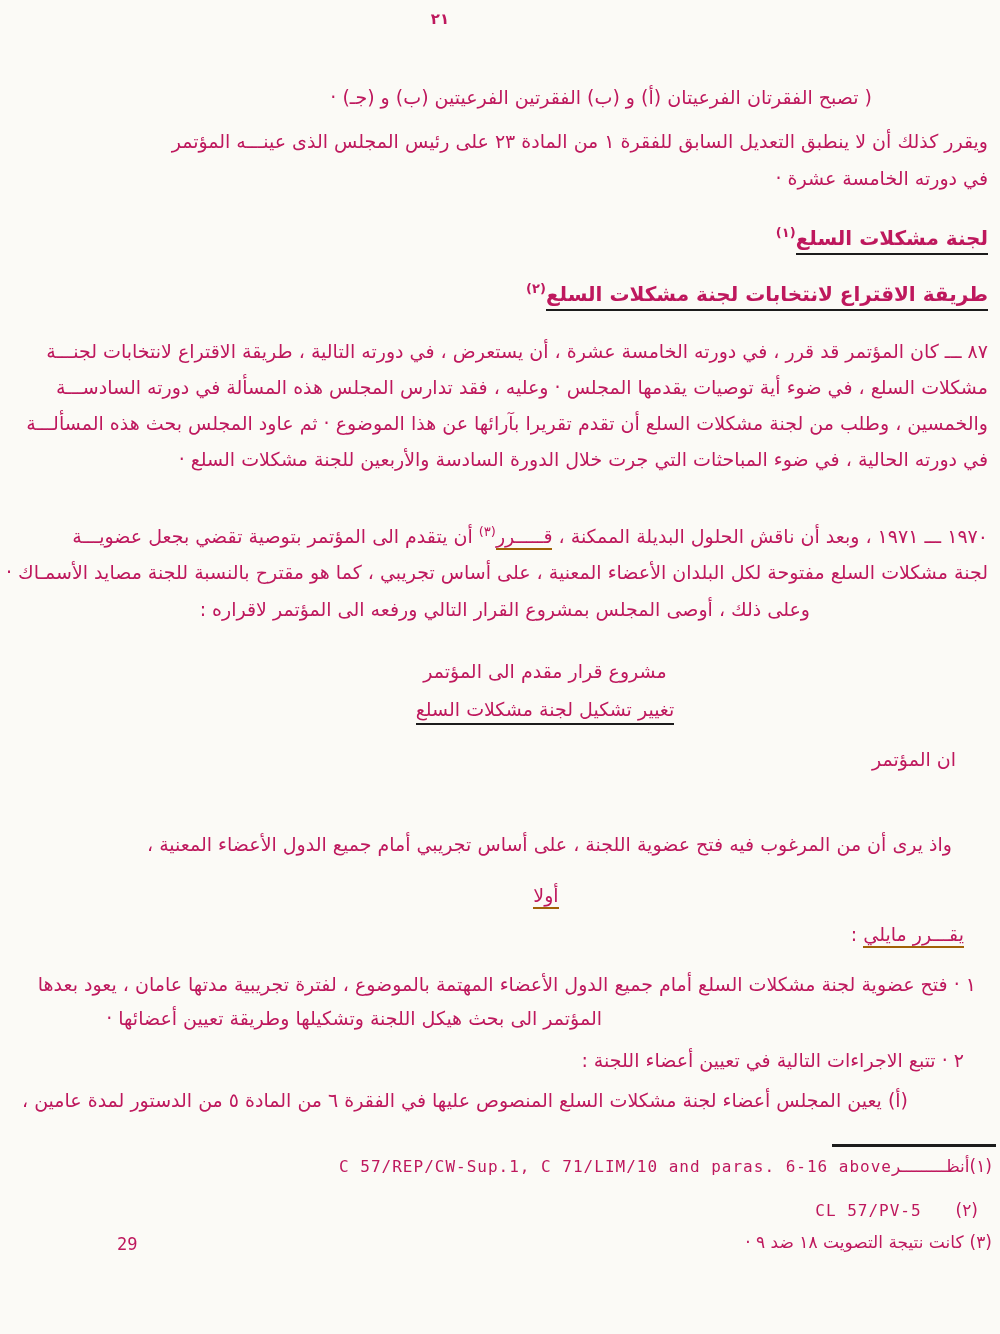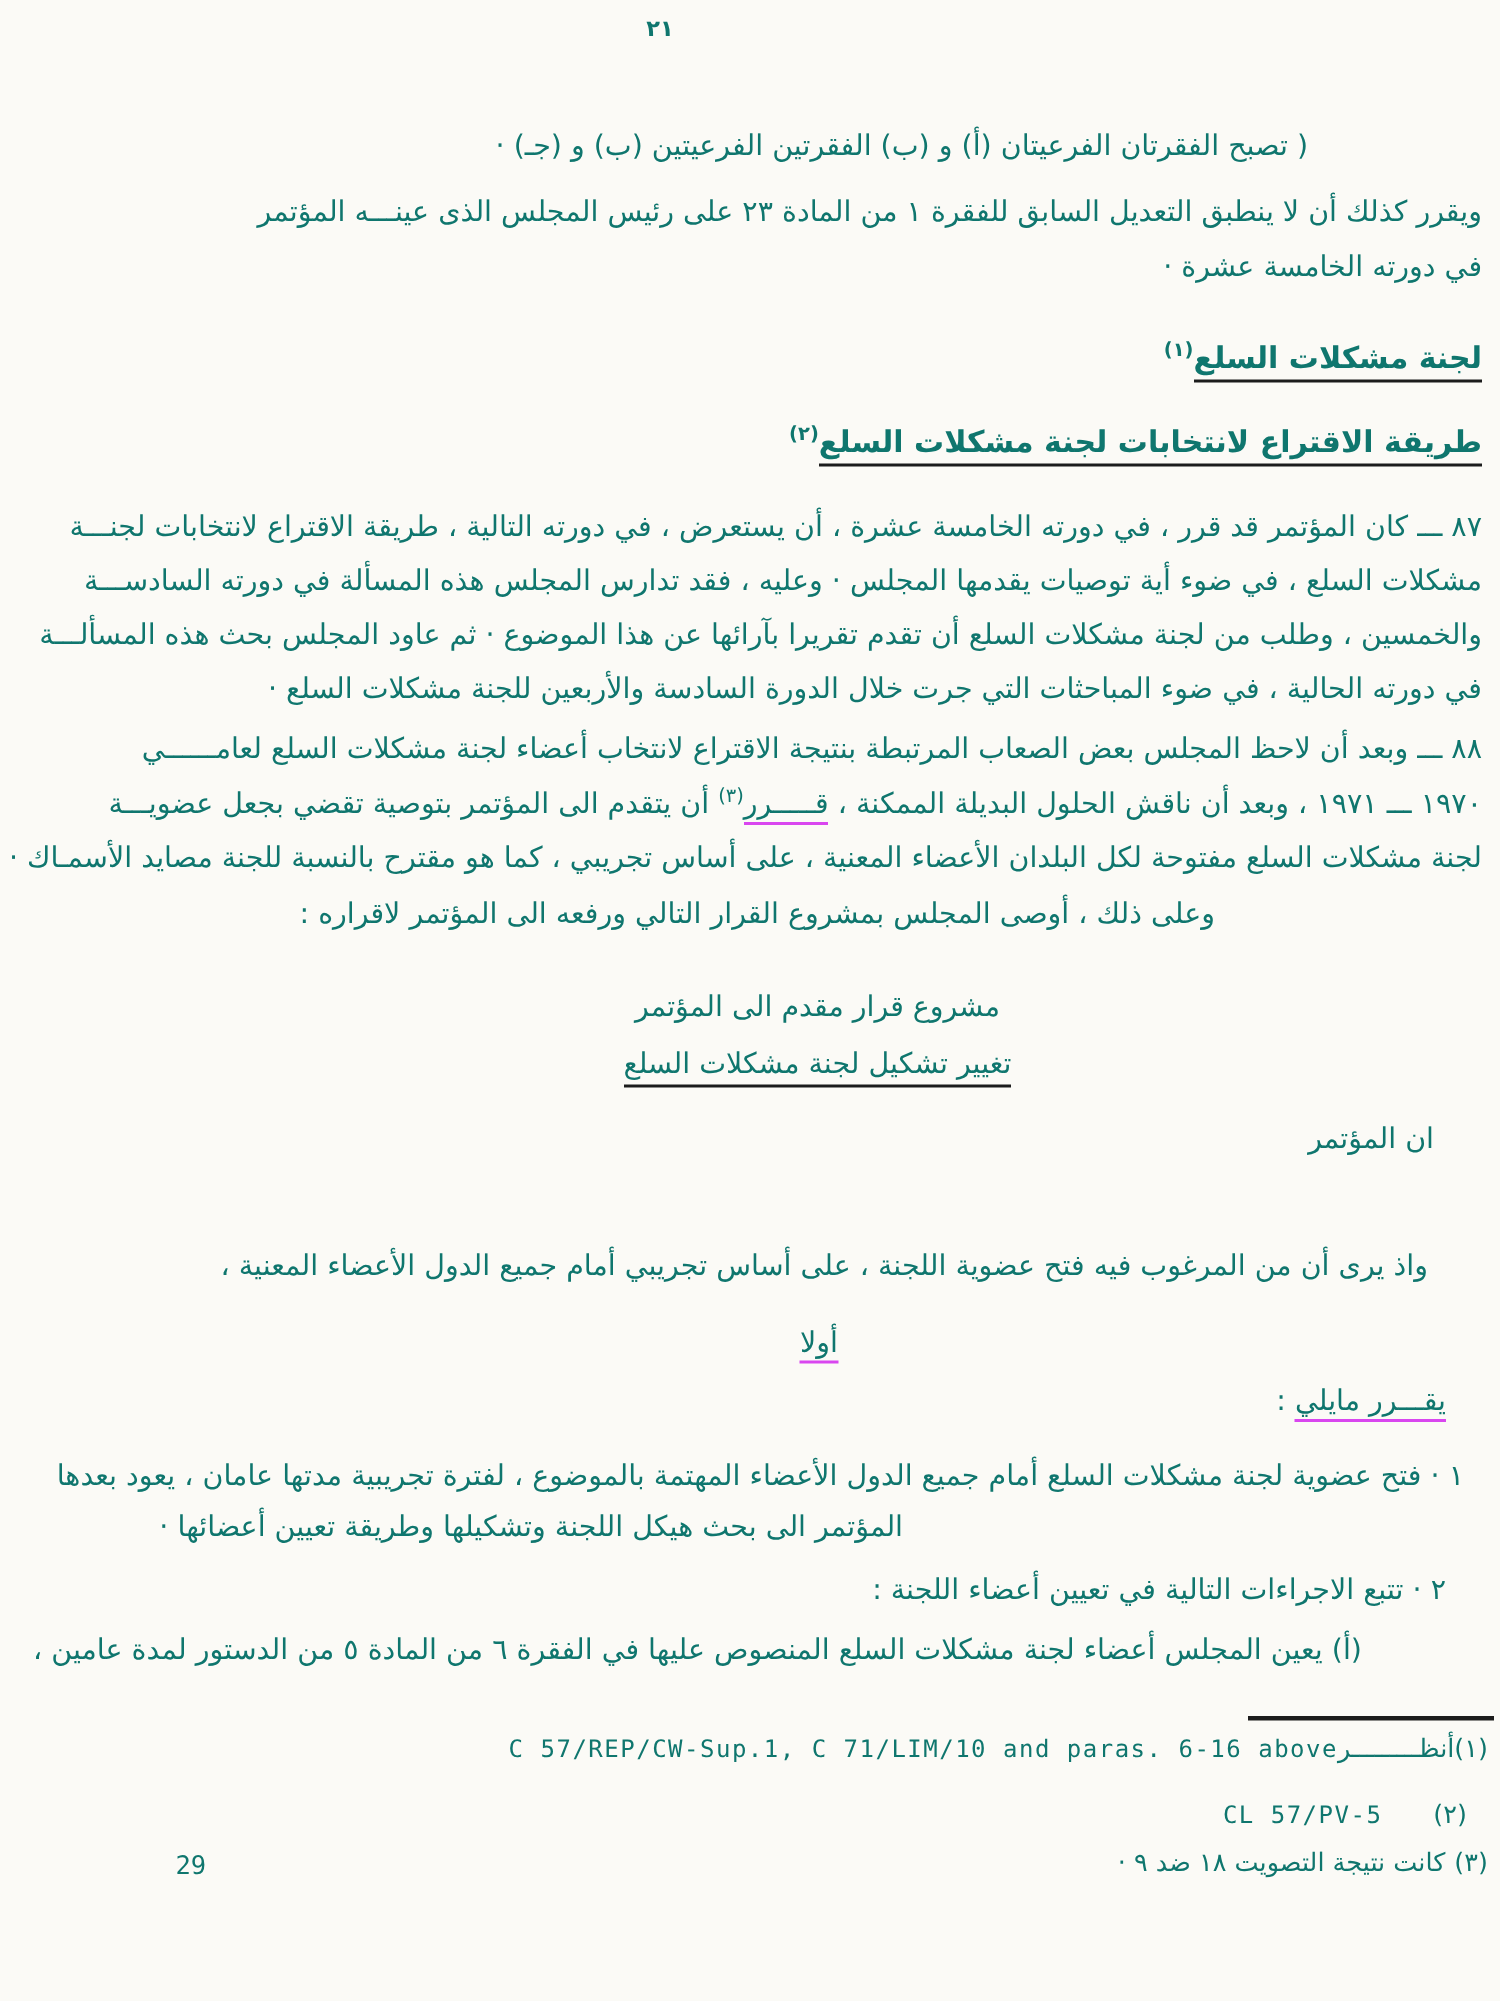--- a/index.html
+++ b/index.html
@@ -1,30 +1,30 @@
 <!DOCTYPE html>
 <html lang="ar" dir="rtl"><head>
 <meta charset="utf-8">
 <style>
   html,body{margin:0;padding:0;background:#e8e6e0;}
   .page{
     position:relative;
     width:1000px;height:1334px;
     margin:0 auto;
     background:#fbfaf6;
-    color:#0f766e;
+    color:#be185d;
     font-family:"DejaVu Sans",sans-serif;
     direction:rtl;
     overflow:hidden;
   }
   .abs{position:absolute;white-space:nowrap;}
   .body-line{font-size:19px;line-height:30px;}
   .heading{font-size:20px;font-weight:bold;}
   .u-text{border-bottom:2px solid #1c1c1c;padding-bottom:3px;}
-  .u-thin{border-bottom:2px solid #d946ef;padding-bottom:1px;}
+  .u-thin{border-bottom:2px solid #a16207;padding-bottom:1px;}
   sup.fn-ref{font-size:13px;vertical-align:super;line-height:0;}
   .center-wrap{text-align:center;}
   .latin{font-family:"DejaVu Sans Mono",monospace;font-size:16px;letter-spacing:1px;unicode-bidi:embed;}
   .fn-ar{font-size:17px;}
   .top-num{font-size:15px;font-weight:bold;letter-spacing:7px;}
   .bottom-num{font-family:"DejaVu Sans Mono",monospace;font-size:17px;margin-left:31px;}
   .sep-line{background:#1c1c1c;}
 </style>
 </head>
 <body>
@@ -44,21 +44,20 @@
 
   <div class="abs heading" style="top:282px;right:12px;">
     <span class="u-text">طريقة الاقتراع لانتخابات لجنة مشكلات السلع</span><sup class="fn-ref">(٢)</sup>
   </div>
 
   <div class="abs body-line" style="top:336px;right:12px;">٨٧ ـــ   كان المؤتمر قد قرر ، في دورته الخامسة عشرة ، أن يستعرض ، في دورته التالية ، طريقة الاقتراع لانتخابات لجنـــة</div>
   <div class="abs body-line" style="top:372px;right:12px;">مشكلات السلع ، في ضوء أية توصيات يقدمها المجلس ·   وعليه ، فقد تدارس المجلس هذه المسألة في دورته السادســـة</div>
   <div class="abs body-line" style="top:408px;right:12px;">والخمسين ، وطلب من لجنة مشكلات السلع أن تقدم تقريرا بآرائها عن هذا الموضوع ·   ثم عاود المجلس بحث هذه المسألـــة</div>
   <div class="abs body-line" style="top:444px;right:12px;">في دورته الحالية ، في ضوء المباحثات التي جرت خلال الدورة السادسة والأربعين للجنة مشكلات السلع ·</div>
 
-  <div class="abs body-line" style="top:484px;right:12px;">٨٨ ـــ   وبعد أن لاحظ المجلس بعض الصعاب المرتبطة بنتيجة الاقتراع لانتخاب أعضاء لجنة مشكلات السلع لعامــــــي</div>
   <div class="abs body-line" style="top:521px;right:12px;">
     <span>١٩٧٠ ـــ ١٩٧١ ، وبعد أن ناقش الحلول البديلة الممكنة ، </span><span class="u-thin">قـــــرر</span><sup class="fn-ref">(٣)</sup><span> أن يتقدم الى المؤتمر بتوصية تقضي بجعل عضويـــة</span>
   </div>
   <div class="abs body-line" style="top:557px;right:12px;">لجنة مشكلات السلع مفتوحة لكل البلدان الأعضاء المعنية ، على أساس تجريبي ، كما هو مقترح بالنسبة للجنة مصايد الأسمـاك ·</div>
   <div class="abs body-line" style="top:594px;right:190px;">وعلى ذلك ، أوصى المجلس بمشروع القرار التالي ورفعه الى المؤتمر لاقراره :</div>
 
   <div class="abs body-line center-wrap" style="top:656px;left:90px;right:0;white-space:nowrap;">مشروع قرار مقدم الى المؤتمر</div>
   <div class="abs body-line center-wrap" style="top:694px;left:90px;right:0;">
     <span class="u-text">تغيير تشكيل لجنة مشكلات السلع</span>
   </div>

